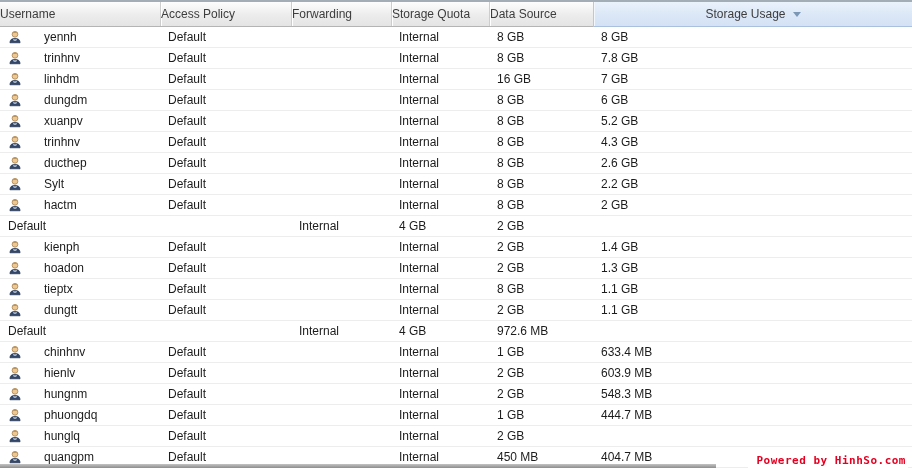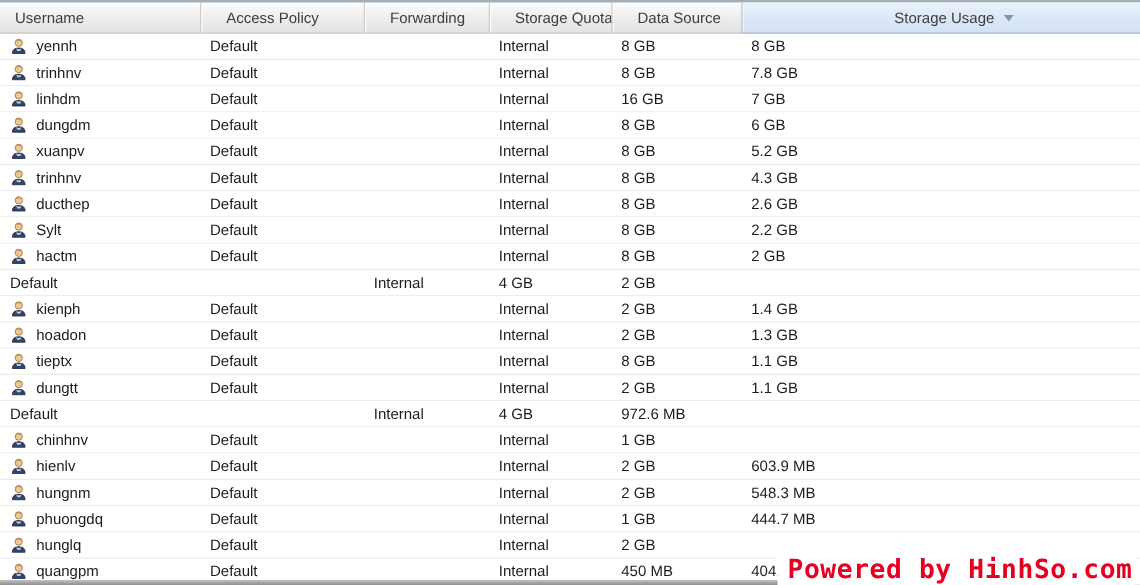--- a/index.html
+++ b/index.html
@@ -19,29 +19,29 @@
   
   .grid-header{
     height:27px;
     box-sizing:border-box;
     border-top:2px solid #a2adb6;
     border-bottom:1px solid #b4b4b4;
     background:linear-gradient(#fdfdfd,#ececec 55%,#e4e4e4);
   }
   .hcell{
     display:flex;align-items:center;
-    padding-left:20px;
+    padding-left:0;
     color:#3d3d3d;
     box-sizing:border-box;
     border-left:1px solid #cdcdcd;
     box-shadow:inset 1px 0 0 #ffffff;
     white-space:nowrap;
     cursor:default;
   }
-  .hcell:first-child{border-left:none;box-shadow:none;padding-left:12px;}
+  .hcell:first-child{border-left:none;box-shadow:none;padding-left:0;}
   .hcell.sorted{
     background:linear-gradient(#eaf2fc,#dbe7f7 55%,#d4e2f5);
     border-left:1px solid #b9c9dc;
     box-shadow:inset 1px 0 0 #f2f7fd;
     margin-bottom:-1px;
     border-bottom:1px solid #a9c1dd;
     justify-content:center;
   }
   .sort-arrow{
     margin-left:7px;
@@ -59,38 +59,38 @@
     background:#fff;
   }
   .cell{
     padding-left:8px;
     white-space:nowrap;
     overflow:hidden;
     line-height:20px;
   }
   .cell.username{
     display:flex;align-items:center;
-    gap:7px;
+    gap:22px;
     padding-left:8px;
     line-height:normal;
   }
   .user-icon{flex:0 0 auto;display:block;}
   
   .bottom-bar{
     position:absolute;left:0;bottom:0;
     width:716px;height:4px;
     background:linear-gradient(#c3c3c3,#8d8d8d);
   }
   .watermark{
     position:absolute;right:4px;bottom:0;
     background:#fff;
     padding:3px 2px 1px 8px;
     font-family:"DejaVu Sans Mono",monospace;
     font-weight:bold;
-    font-size:21px;
+    font-size:11px;
     letter-spacing:0.5px;
     color:#e50021;
     white-space:nowrap;
   }
 </style>
 </head>
 <body>
 
 <div class="app">
 
@@ -361,20 +361,21 @@
         <path d="M5.6 9.9 Q8 11.6 10.4 9.9 L9.4 12.4 L6.6 12.4 Z" fill="#c8d2dc"></path>
         <circle cx="8" cy="4.9" r="3.3" fill="#eec893" stroke="#a8824f" stroke-width="0.9"></circle>
         <path d="M4.9 3.9 Q8 2.1 11.1 3.9 Q9.9 2 8 2 Q6.1 2 4.9 3.9 Z" fill="#b08c55"></path>
       </svg>
       <span>chinhnv</span>
     </div>
     <div class="cell">Default</div>
     <div class="cell"></div>
     <div class="cell">Internal</div>
     <div class="cell">1 GB</div>
+    <div class="cell">633.4 MB</div>
   </div>
 
   <div class="row cols">
     <div class="cell username">
       <svg class="user-icon" width="14" height="14" viewBox="0 0 16 16" aria-hidden="true">
         <path d="M2.2 14.6 Q2.2 9.6 8 9.6 Q13.8 9.6 13.8 14.6 Z" fill="#32466a" stroke="#20304e" stroke-width="0.8"></path>
         <path d="M5.6 9.9 Q8 11.6 10.4 9.9 L9.4 12.4 L6.6 12.4 Z" fill="#c8d2dc"></path>
         <circle cx="8" cy="4.9" r="3.3" fill="#eec893" stroke="#a8824f" stroke-width="0.9"></circle>
         <path d="M4.9 3.9 Q8 2.1 11.1 3.9 Q9.9 2 8 2 Q6.1 2 4.9 3.9 Z" fill="#b08c55"></path>
       </svg>

